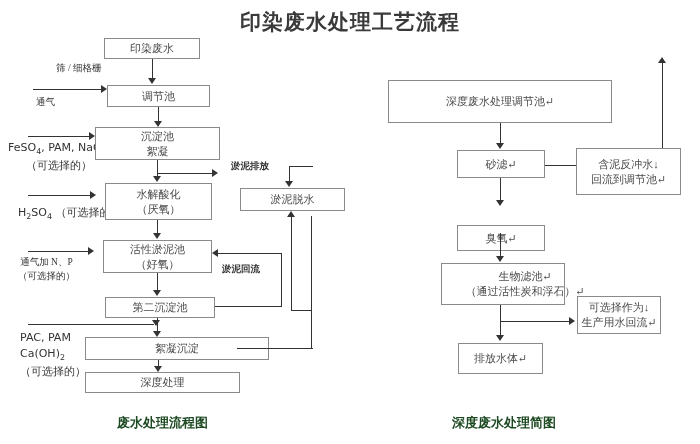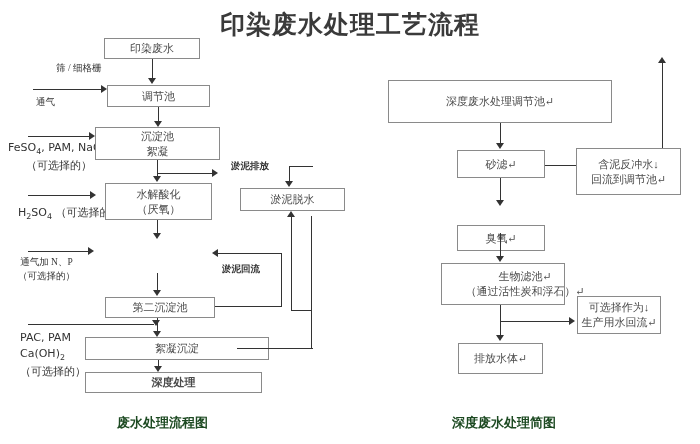--- a/index.html
+++ b/index.html
@@ -2,21 +2,21 @@
 <html><head>
 <meta charset="utf-8">
 <style>
   html,body{margin:0;padding:0;background:#ffffff;}
   body{font-family:"Liberation Serif","DejaVu Serif",serif;}
   #canvas{position:relative;width:700px;height:444px;background:#fff;overflow:hidden;}
 
   .title{
     position:absolute;left:0;top:8px;width:700px;text-align:center;
     font-family:"DejaVu Sans","Liberation Sans",sans-serif;
-    font-weight:bold;font-size:25px;color:#3a3a3a;letter-spacing:1px;
+    font-weight:bold;font-size:21px;color:#3a3a3a;letter-spacing:1px;
   }
 
   .box{
     position:absolute;box-sizing:border-box;
     border:1px solid #8a8a8a;background:#ffffff;
     display:flex;flex-direction:column;align-items:center;justify-content:center;
     font-size:11px;color:#4a4a4a;line-height:1.35;text-align:center;
     font-family:"Liberation Serif","DejaVu Serif",serif;
   }
   .box .ln{display:block;white-space:nowrap;}
@@ -113,20 +113,24 @@
   <div class="ln-v" style="left:157px;top:220px;height:14px;"></div>
   <div class="arw down" style="left:153px;top:233px;"></div>
 
   <div class="ln-h" style="left:28px;top:251px;width:64px;"></div>
   <div class="arw right" style="left:88px;top:247px;"></div>
   <div class="lbl ctr" style="left:18px;top:256px;">
     <span class="sans">通气加 N、P</span><br>
     <span>（可选择的）</span>
   </div>
 
+  <div class="box" style="left:103px;top:240px;width:109px;height:33px;">
+    <span class="ln">活性淤泥池</span>
+    <span class="ln">（好氧）</span>
+  </div>
 
   <div class="arw left" style="left:212px;top:249px;"></div>
   <div class="ln-h" style="left:217px;top:253px;width:65px;"></div>
   <div class="ln-v" style="left:281px;top:253px;height:54px;"></div>
   <div class="ln-h" style="left:215px;top:306px;width:67px;"></div>
   <div class="lbl bold" style="left:222px;top:263px;">淤泥回流</div>
 
   <div class="ln-v" style="left:157px;top:273px;height:18px;"></div>
   <div class="arw down" style="left:153px;top:290px;"></div>
 
@@ -151,21 +155,21 @@
 
   <div class="ln-h" style="left:237px;top:348px;width:76px;"></div>
   <div class="ln-v" style="left:311px;top:216px;height:133px;"></div>
   <div class="arw up" style="left:287px;top:211px;"></div>
   <div class="ln-v" style="left:291px;top:216px;height:95px;"></div>
   <div class="ln-h" style="left:291px;top:310px;width:21px;"></div>
 
   <div class="ln-v" style="left:158px;top:360px;height:8px;"></div>
   <div class="arw down" style="left:154px;top:366px;"></div>
 
-  <div class="box" style="left:85px;top:372px;width:177px;height:21px;font-weight:bold;">
+  <div class="box" style="left:85px;top:372px;width:155px;height:21px;">
     <span class="ln">深度处理</span>
   </div>
 
   <div class="caption" style="left:117px;top:414px;">废水处理流程图</div>
 
   <div class="box" style="left:388px;top:80px;width:224px;height:43px;">
     <span class="ln">深度废水处理调节池↵</span>
   </div>
 
   <div class="ln-v" style="left:500px;top:123px;height:21px;"></div>

